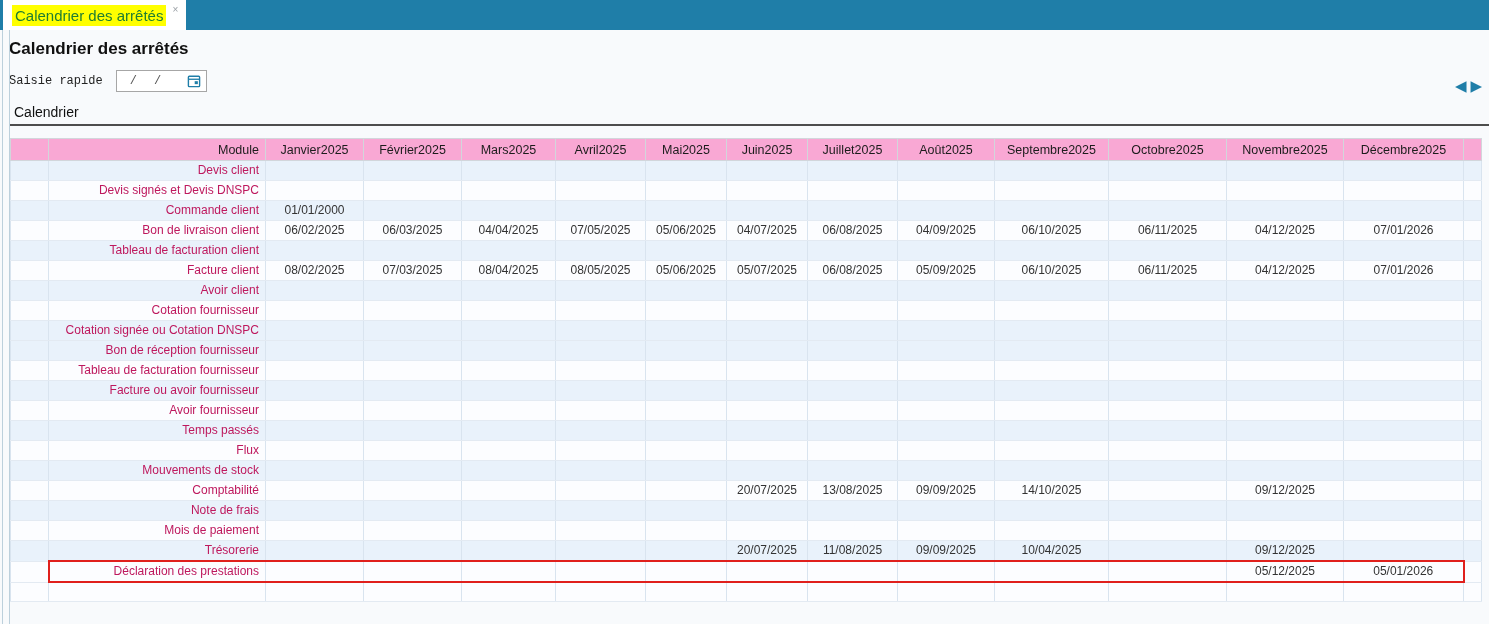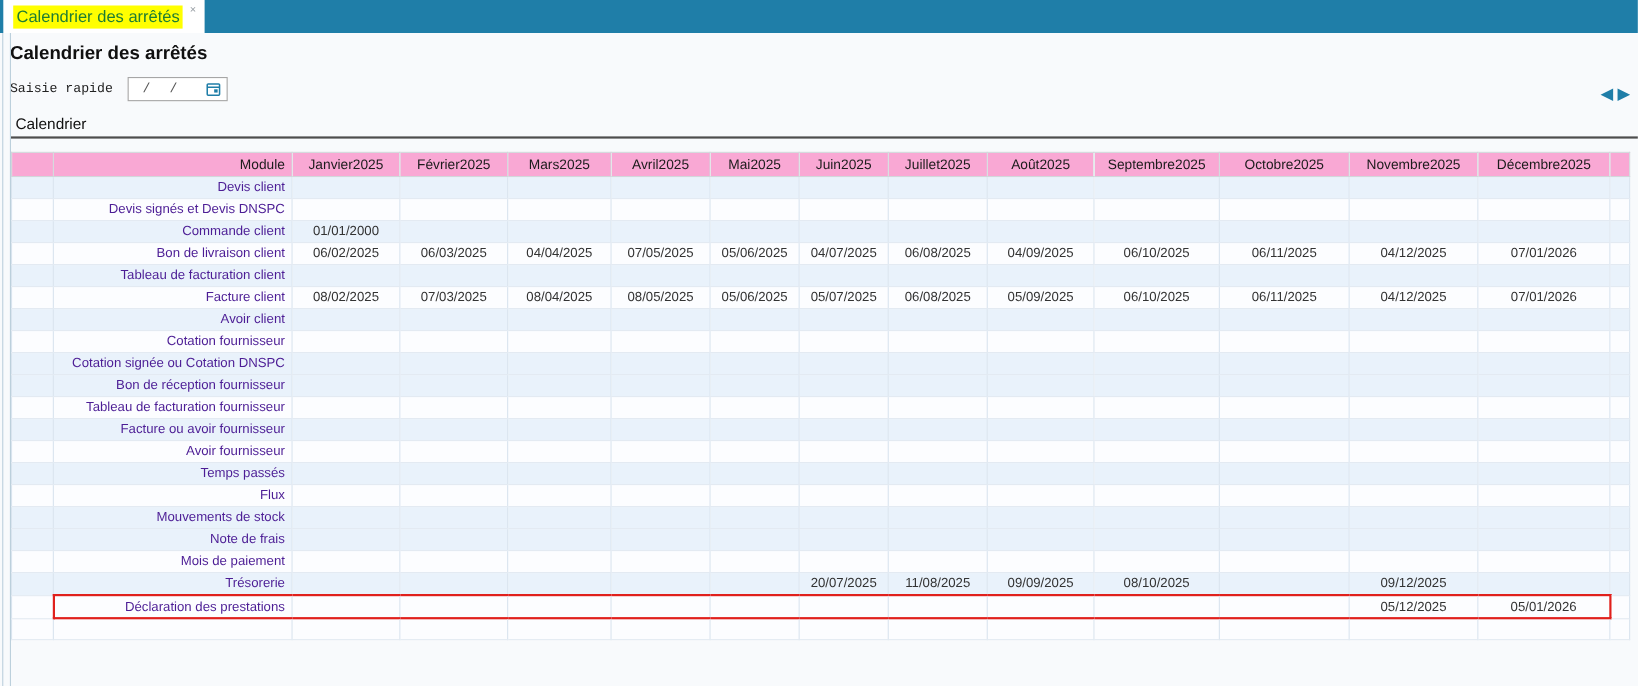--- a/index.html
+++ b/index.html
@@ -42,21 +42,21 @@
   thead th { background: #f9a8d4; border: 1px solid #d2d6db; height: 22px;
              font-weight: normal; font-size: 12.5px; color: #1c1c1c; overflow: hidden; white-space: nowrap; }
   th.module-th { text-align: right; padding-right: 6px; }
   th.month-th { text-align: center; }
   th.month-th .yr { }
   tbody td { height: 19px; line-height: 19px; overflow: hidden; white-space: nowrap;
              border-left: 1px solid #d9e4ef; border-right: 1px solid #d9e4ef;
              border-top: 1px solid #e3eaf2; border-bottom: 1px solid #e3eaf2;
              background: #fcfdff; }
   tr.alt td { background: #e9f2fb; }
-  td.mod { text-align: right; padding-right: 6px; color: #4c1d95; }
+  td.mod { text-align: right; padding-right: 6px; color: #be185d; }
   td.cell { text-align: center; color: #333; }
   tr.hl td.mod, tr.hl td.cell { border-top: 2px solid #e0201c; border-bottom: 2px solid #e0201c; }
   tr.hl td.mod { border-left: 2px solid #e0201c; }
   tr.hl td.cell:nth-last-child(2) { border-right: 2px solid #e0201c; }
 </style>
 </head>
 <body>
 
 <div class="tabbar">
   <div class="tab">
@@ -395,20 +395,37 @@
           <td class="cell"></td>
           <td class="cell"></td>
           <td class="cell"></td>
           <td class="cell"></td>
           <td class="cell"></td>
           <td class="cell"></td>
           <td class="cell"></td>
           <td class="cell"></td>
           <td class="fill"></td>
         </tr>
+        <tr class="">
+          <td class="sel"></td>
+          <td class="mod">Comptabilité</td>
+          <td class="cell"></td>
+          <td class="cell"></td>
+          <td class="cell"></td>
+          <td class="cell"></td>
+          <td class="cell"></td>
+          <td class="cell">20/07/2025</td>
+          <td class="cell">13/08/2025</td>
+          <td class="cell">09/09/2025</td>
+          <td class="cell">14/10/2025</td>
+          <td class="cell"></td>
+          <td class="cell">09/12/2025</td>
+          <td class="cell"></td>
+          <td class="fill"></td>
+        </tr>
         <tr class="alt">
           <td class="sel"></td>
           <td class="mod">Note de frais</td>
           <td class="cell"></td>
           <td class="cell"></td>
           <td class="cell"></td>
           <td class="cell"></td>
           <td class="cell"></td>
           <td class="cell"></td>
           <td class="cell"></td>
@@ -440,21 +457,21 @@
           <td class="sel"></td>
           <td class="mod">Trésorerie</td>
           <td class="cell"></td>
           <td class="cell"></td>
           <td class="cell"></td>
           <td class="cell"></td>
           <td class="cell"></td>
           <td class="cell">20/07/2025</td>
           <td class="cell">11/08/2025</td>
           <td class="cell">09/09/2025</td>
-          <td class="cell">08/10/2025</td>
+          <td class="cell">10/04/2025</td>
           <td class="cell"></td>
           <td class="cell">09/12/2025</td>
           <td class="cell"></td>
           <td class="fill"></td>
         </tr>
         <tr class=" hl">
           <td class="sel"></td>
           <td class="mod">Déclaration des prestations</td>
           <td class="cell"></td>
           <td class="cell"></td>

